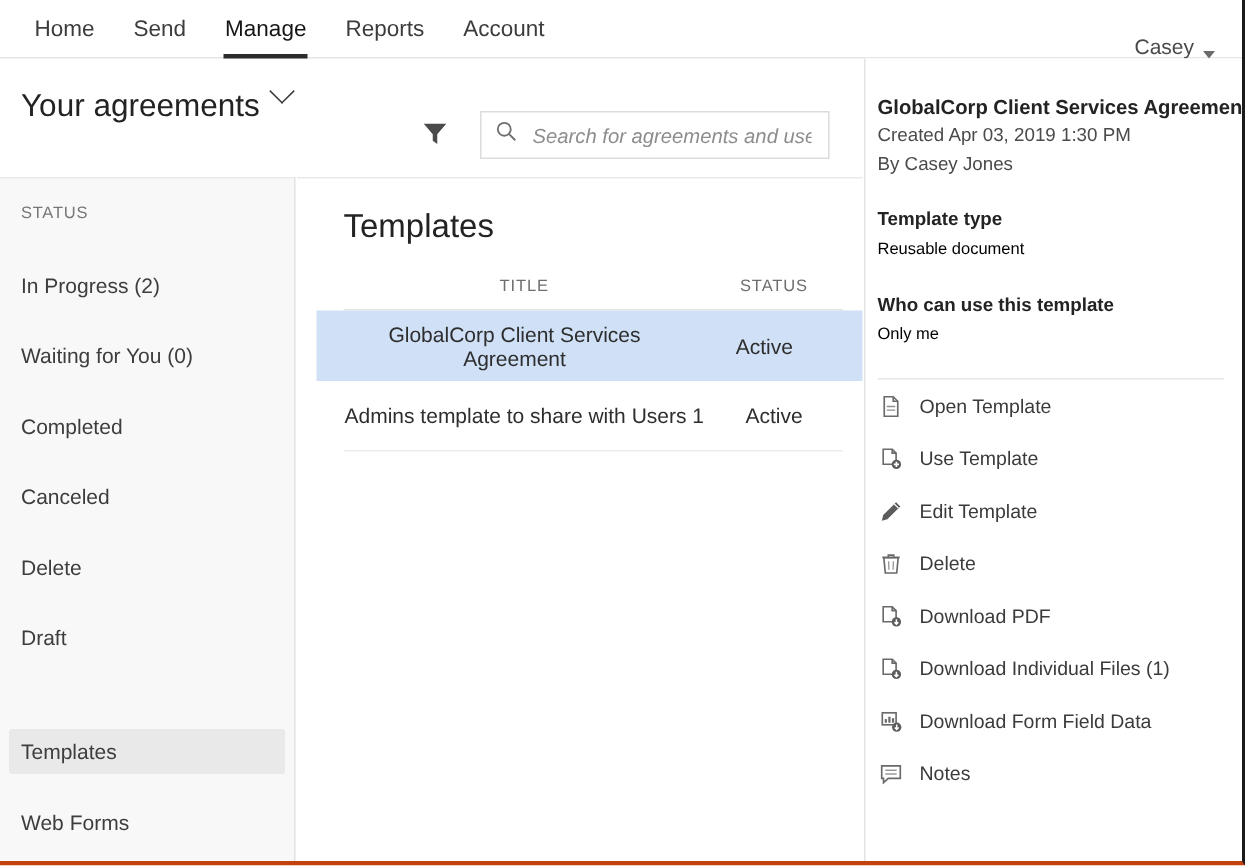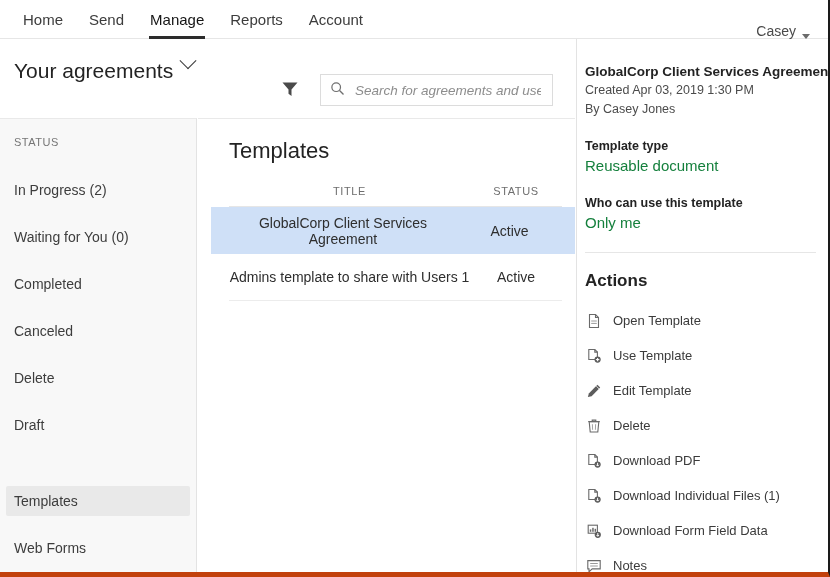--- a/index.html
+++ b/index.html
@@ -13,21 +13,21 @@
     -webkit-font-smoothing: antialiased;
   }
   #app {
     position: relative;
     width: 830px;
     height: 577px;
     overflow: hidden;
     background: #ffffff;
     box-sizing: border-box;
     border-right: 2px solid #1a1a1a;
-    border-bottom: 5px solid #c2410c;
+    border-bottom: 3px solid #c2410c;
   }
 
   
   .topbar {
     position: absolute;
     left: 0; top: 0;
     width: 828px;
     height: 39px;
     background: #ffffff;
     border-bottom: 1px solid #e6e6e6;
@@ -247,22 +247,22 @@
     line-height: 19px;
   }
   .detail-section { margin-top: 17px; }
   .detail-label {
     font-size: 12.5px;
     font-weight: bold;
     color: #232323;
     line-height: 20px;
   }
   .detail-value {
-    font-size: 15px;
-    color: #15803d;
+    font-size: 11px;
+    color: #000000;
     line-height: 20px;
   }
   .detail-divider {
     border-top: 1px solid #e6e6e6;
     margin: 19px 6px 0 0;
   }
   .actions-title {
     font-size: 17px;
     color: #232323;
     font-weight: bold;
@@ -371,21 +371,20 @@
         <div class="detail-value">Reusable document</div>
       </div>
 
       <div class="detail-section">
         <div class="detail-label">Who can use this template</div>
         <div class="detail-value">Only me</div>
       </div>
 
       <div class="detail-divider"></div>
 
-      <div class="actions-title">Actions</div>
 
       <div class="action-item">
         <span class="action-icon">
           <svg width="16" height="16" viewBox="0 0 16 16" aria-hidden="true">
             <path d="M3.5 1.5h6l3 3v10h-9z" fill="none" stroke="#6a6a6a" stroke-width="1.1"></path>
             <path d="M9.5 1.5v3h3" fill="none" stroke="#6a6a6a" stroke-width="1.1"></path>
             <line x1="5.2" y1="8" x2="10.8" y2="8" stroke="#8f8f8f" stroke-width="0.9"></line>
             <line x1="5.2" y1="10.4" x2="10.8" y2="10.4" stroke="#8f8f8f" stroke-width="0.9"></line>
           </svg>
         </span>

